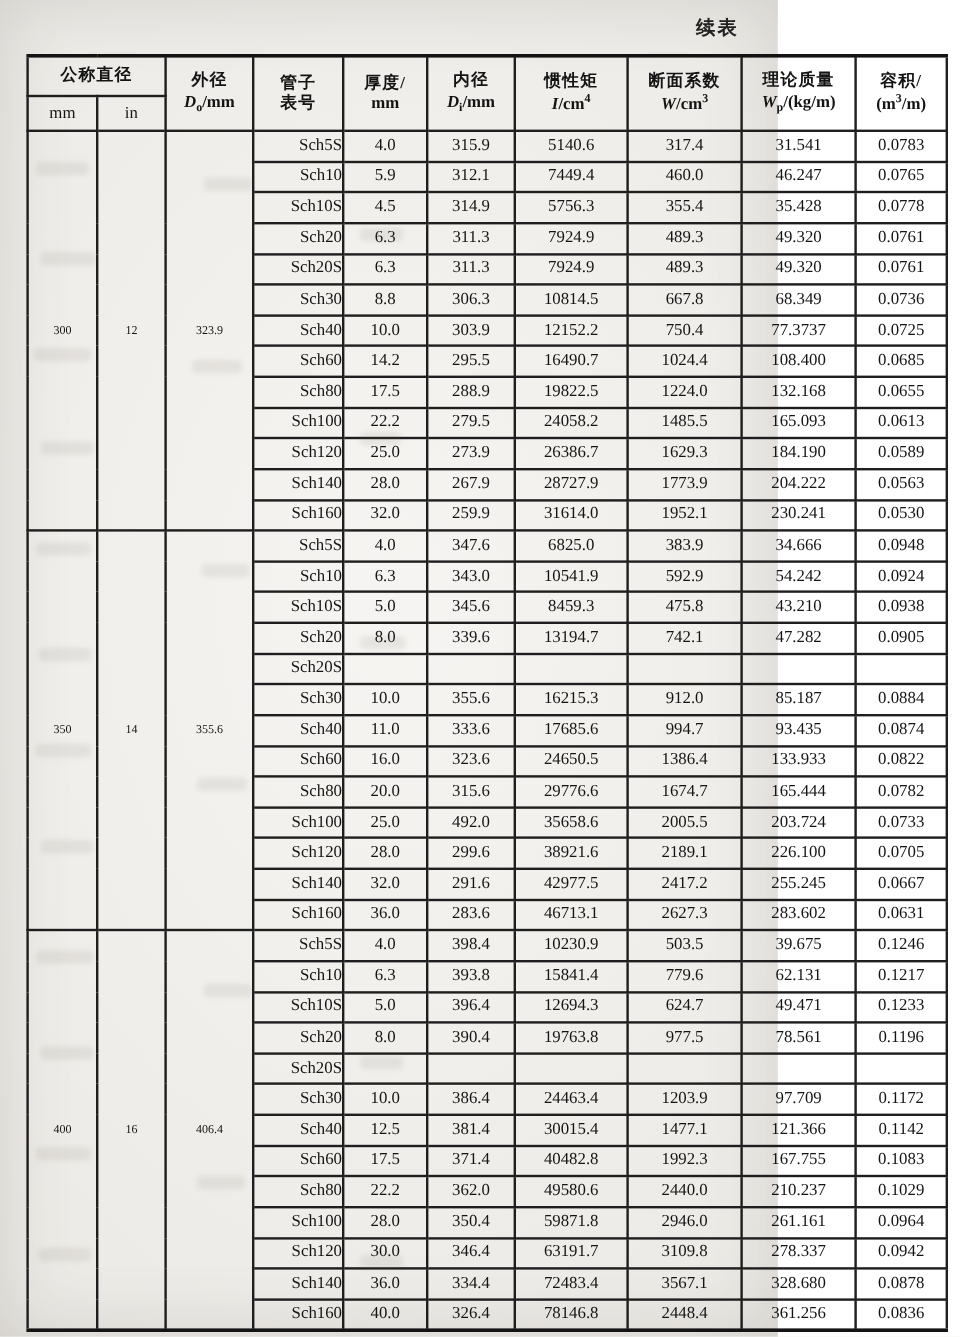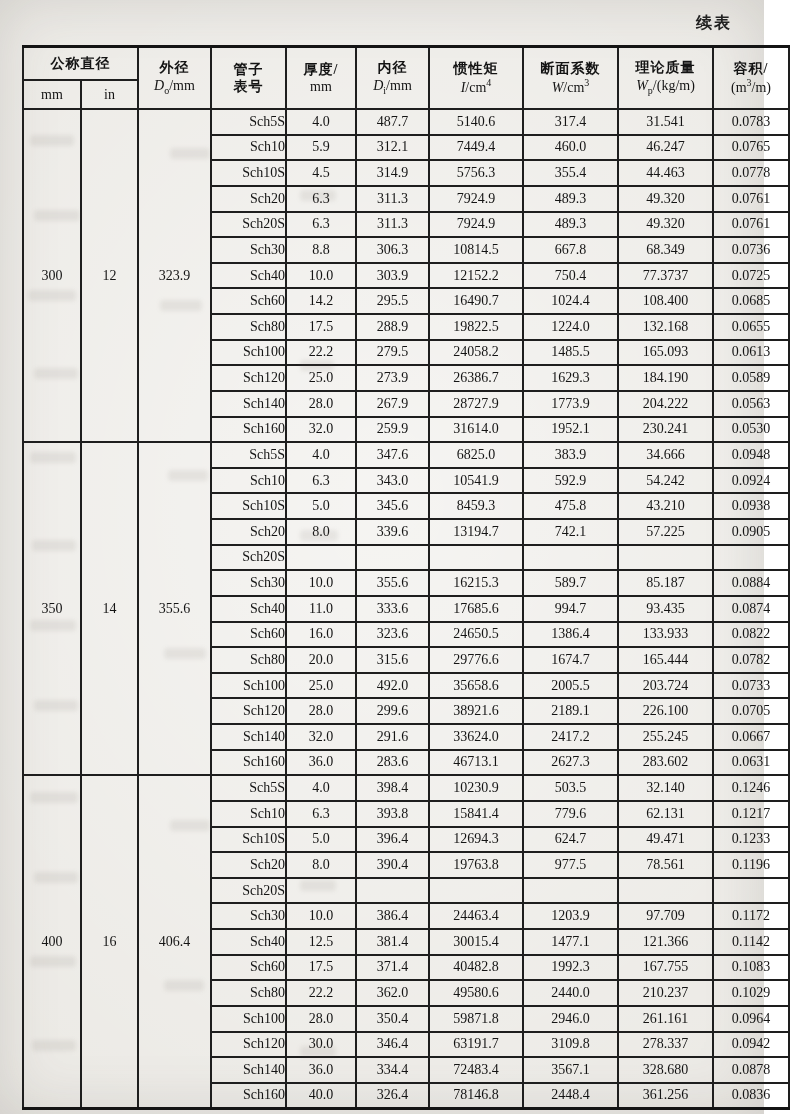--- a/index.html
+++ b/index.html
@@ -4,21 +4,21 @@
 <style>
   html, body {
     margin: 0; padding: 0;
     width: 800px; height: 1114px;
     overflow: hidden;
     font-family: "Liberation Serif", "DejaVu Serif", serif;
     color: #1a1a1a;
   }
   .page {
     position: relative;
-    width: 764px; height: 1114px;
+    width: 648px; height: 1114px;
     background:
       radial-gradient(130% 110% at 50% 45%, rgba(255,255,255,0.55), rgba(0,0,0,0) 70%),
       #eae8e3;
     box-shadow: inset 0 0 60px rgba(90,85,75,0.18);
   }
   .continued {
     position: absolute;
     top: 13px; right: 32px;
     font-size: 16px;
     font-weight: bold;
@@ -40,29 +40,29 @@
     text-align: center;
     font-size: 14px;
     color: #141414;
     overflow: hidden;
     white-space: nowrap;
   }
   table.spec { border-top: 3px solid #141414; border-bottom: 3px solid #141414; }
   thead tr.h1 th { height: 31px; }
   thead tr.h2 th { height: 27px; }
   thead th { font-weight: bold; font-size: 15px; letter-spacing: 1px; line-height: 1.25; }
-  thead .mathline { font-weight: normal; font-size: 14px; letter-spacing: 0; }
+  thead .mathline { font-weight: bold; font-size: 14px; letter-spacing: 0; }
   thead .sym { font-style: italic; font-family: "Liberation Serif", "DejaVu Serif", serif; }
   thead sub { font-size: 10px; }
   thead sup { font-size: 10px; }
   thead tr.h2 th { font-weight: normal; font-size: 14px; letter-spacing: 0; }
   tbody tr { height: 25.64px; }
   tbody td { font-size: 13.5px; }
   tbody td.sch { text-align: right; }
-  tbody td.groupcell { font-size: 14px; border-radius: 25px; }
+  tbody td.groupcell { font-size: 10px; border-radius: 25px; }
   tr.group-start td { border-top: 2.5px solid #1a1a1a; }
   
   .smudge {
     position: absolute;
     height: 11px;
     background: rgba(105,100,92,0.10);
     border-radius: 4px;
     filter: blur(2px);
     pointer-events: none;
   }
@@ -127,42 +127,42 @@
         <th>in</th>
       </tr>
     </thead>
     <tbody id="tbody">
         <tr>
           <td rowspan="13" class="groupcell">300</td>
           <td rowspan="13" class="groupcell">12</td>
           <td rowspan="13" class="groupcell">323.9</td>
           <td class="sch">Sch5S</td>
           <td>4.0</td>
-          <td>487.7</td>
+          <td>315.9</td>
           <td>5140.6</td>
           <td>317.4</td>
           <td>31.541</td>
           <td>0.0783</td>
         </tr>
         <tr>
           <td class="sch">Sch10</td>
           <td>5.9</td>
           <td>312.1</td>
           <td>7449.4</td>
           <td>460.0</td>
           <td>46.247</td>
           <td>0.0765</td>
         </tr>
         <tr>
           <td class="sch">Sch10S</td>
           <td>4.5</td>
           <td>314.9</td>
           <td>5756.3</td>
           <td>355.4</td>
-          <td>44.463</td>
+          <td>35.428</td>
           <td>0.0778</td>
         </tr>
         <tr>
           <td class="sch">Sch20</td>
           <td>6.3</td>
           <td>311.3</td>
           <td>7924.9</td>
           <td>489.3</td>
           <td>49.320</td>
           <td>0.0761</td>
@@ -277,38 +277,38 @@
           <td>475.8</td>
           <td>43.210</td>
           <td>0.0938</td>
         </tr>
         <tr>
           <td class="sch">Sch20</td>
           <td>8.0</td>
           <td>339.6</td>
           <td>13194.7</td>
           <td>742.1</td>
-          <td>57.225</td>
+          <td>47.282</td>
           <td>0.0905</td>
         </tr>
         <tr>
           <td class="sch">Sch20S</td>
           <td></td>
           <td></td>
           <td></td>
           <td></td>
           <td></td>
           <td></td>
         </tr>
         <tr>
           <td class="sch">Sch30</td>
           <td>10.0</td>
           <td>355.6</td>
           <td>16215.3</td>
-          <td>589.7</td>
+          <td>912.0</td>
           <td>85.187</td>
           <td>0.0884</td>
         </tr>
         <tr>
           <td class="sch">Sch40</td>
           <td>11.0</td>
           <td>333.6</td>
           <td>17685.6</td>
           <td>994.7</td>
           <td>93.435</td>
@@ -347,21 +347,21 @@
           <td>299.6</td>
           <td>38921.6</td>
           <td>2189.1</td>
           <td>226.100</td>
           <td>0.0705</td>
         </tr>
         <tr>
           <td class="sch">Sch140</td>
           <td>32.0</td>
           <td>291.6</td>
-          <td>33624.0</td>
+          <td>42977.5</td>
           <td>2417.2</td>
           <td>255.245</td>
           <td>0.0667</td>
         </tr>
         <tr>
           <td class="sch">Sch160</td>
           <td>36.0</td>
           <td>283.6</td>
           <td>46713.1</td>
           <td>2627.3</td>
@@ -370,21 +370,21 @@
         </tr>
         <tr class="group-start">
           <td rowspan="13" class="groupcell">400</td>
           <td rowspan="13" class="groupcell">16</td>
           <td rowspan="13" class="groupcell">406.4</td>
           <td class="sch">Sch5S</td>
           <td>4.0</td>
           <td>398.4</td>
           <td>10230.9</td>
           <td>503.5</td>
-          <td>32.140</td>
+          <td>39.675</td>
           <td>0.1246</td>
         </tr>
         <tr>
           <td class="sch">Sch10</td>
           <td>6.3</td>
           <td>393.8</td>
           <td>15841.4</td>
           <td>779.6</td>
           <td>62.131</td>
           <td>0.1217</td>

